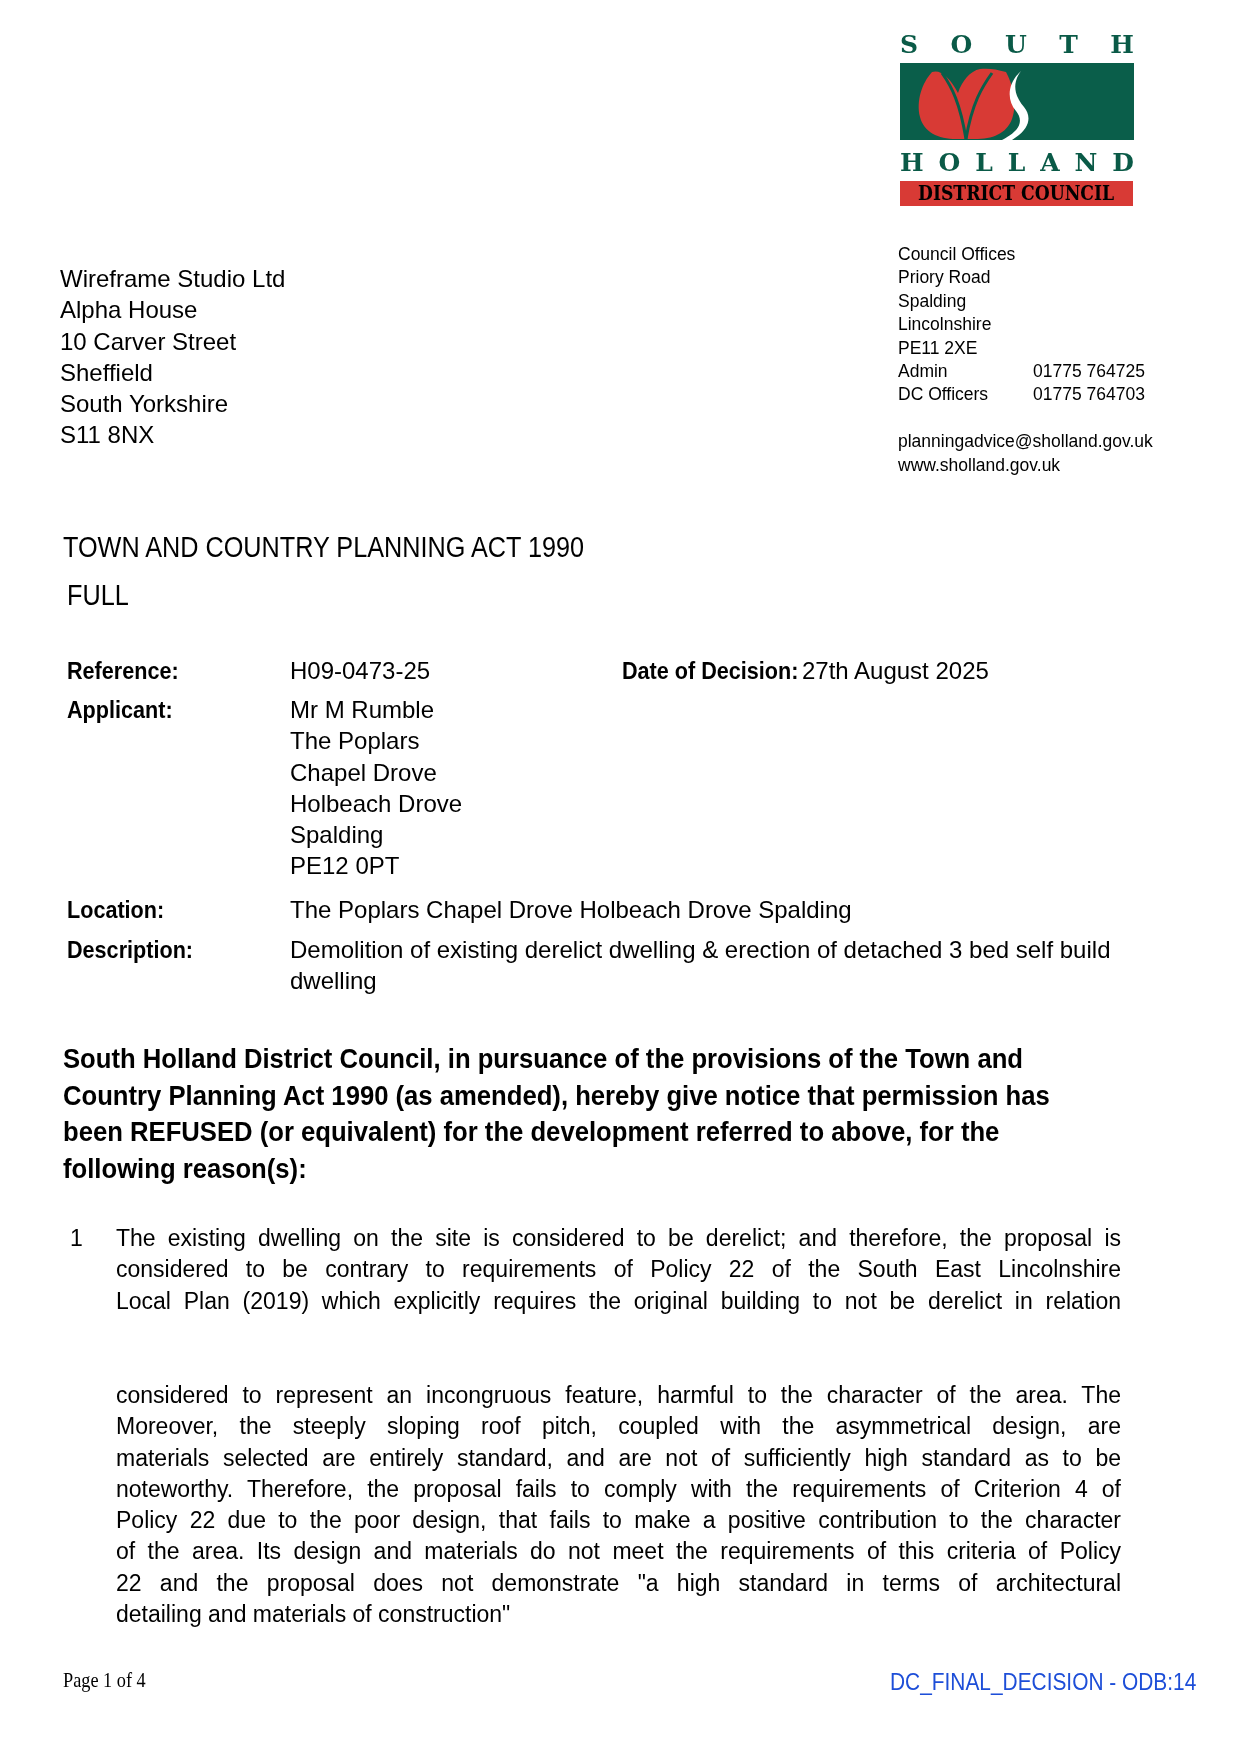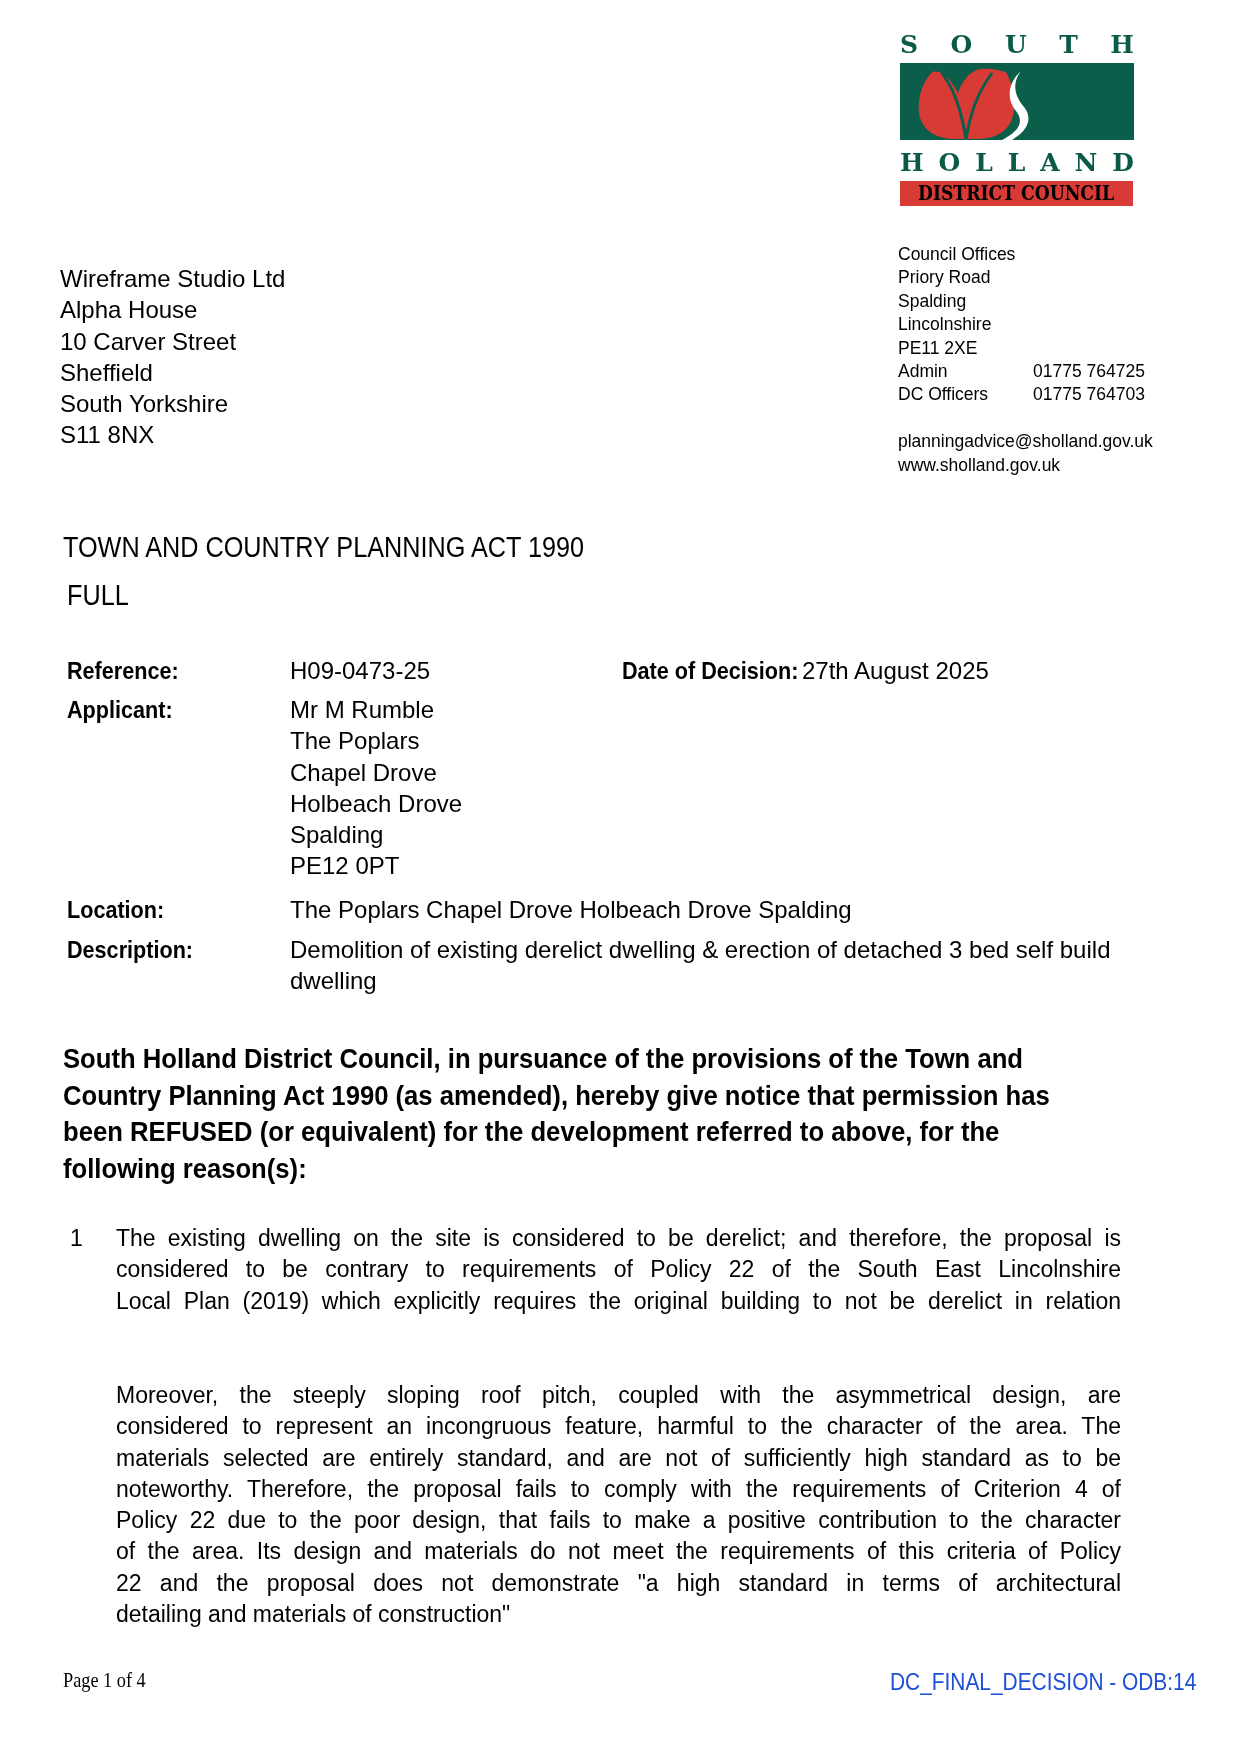--- a/index.html
+++ b/index.html
@@ -166,22 +166,22 @@
 
 <div id="reason-num" class="abs">1</div>
 
 <div class="reason-para" style="top:1223px;">
   <span class="ln">The existing dwelling on the site is considered to be derelict; and therefore, the proposal is</span>
   <span class="ln">considered to be contrary to requirements of Policy 22 of the South East Lincolnshire</span>
   <span class="ln">Local Plan (2019) which explicitly requires the original building to not be derelict in relation</span>
 </div>
 
 <div class="reason-para" style="top:1380px;">
+  <span class="ln">considered to represent an incongruous feature, harmful to the character of the area. The</span>
   <span class="ln">Moreover, the steeply sloping roof pitch, coupled with the asymmetrical design, are</span>
-  <span class="ln">considered to represent an incongruous feature, harmful to the character of the area. The</span>
   <span class="ln">materials selected are entirely standard, and are not of sufficiently high standard as to be</span>
   <span class="ln">noteworthy. Therefore, the proposal fails to comply with the requirements of Criterion 4 of</span>
   <span class="ln">Policy 22 due to the poor design, that fails to make a positive contribution to the character</span>
   <span class="ln">of the area. Its design and materials do not meet the requirements of this criteria of Policy</span>
   <span class="ln">22 and the proposal does not demonstrate "a high standard in terms of architectural</span>
   <span class="ln last">detailing and materials of construction"</span>
 </div>
 
 <div id="page-num" class="abs">
   <span class="condensed">Page 1 of 4</span>

